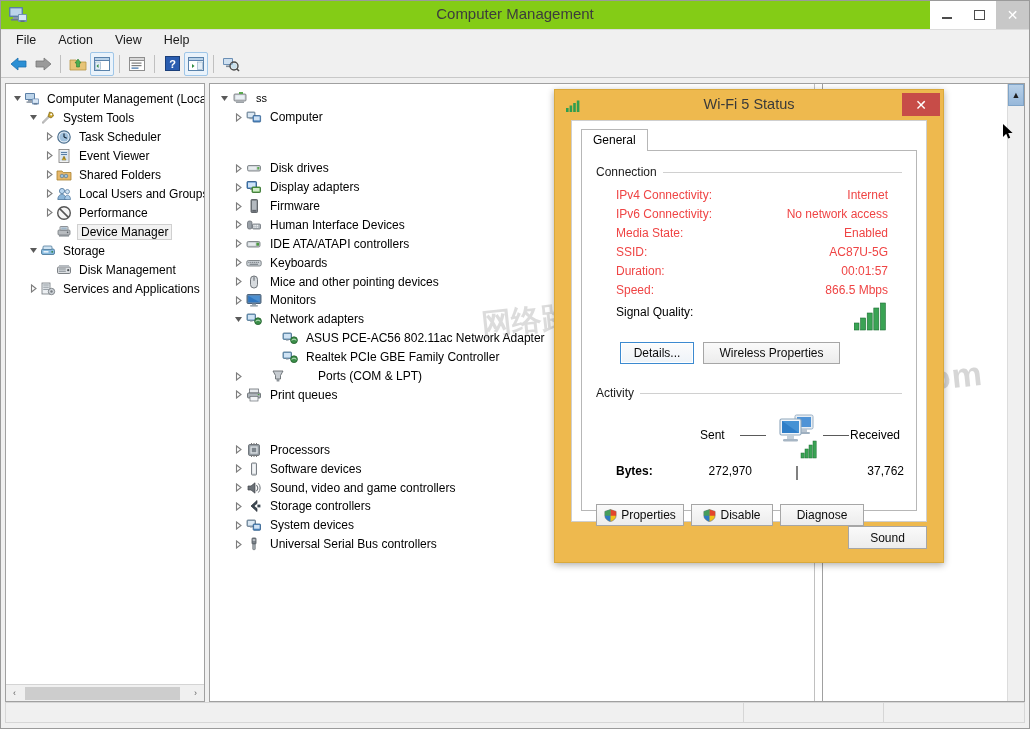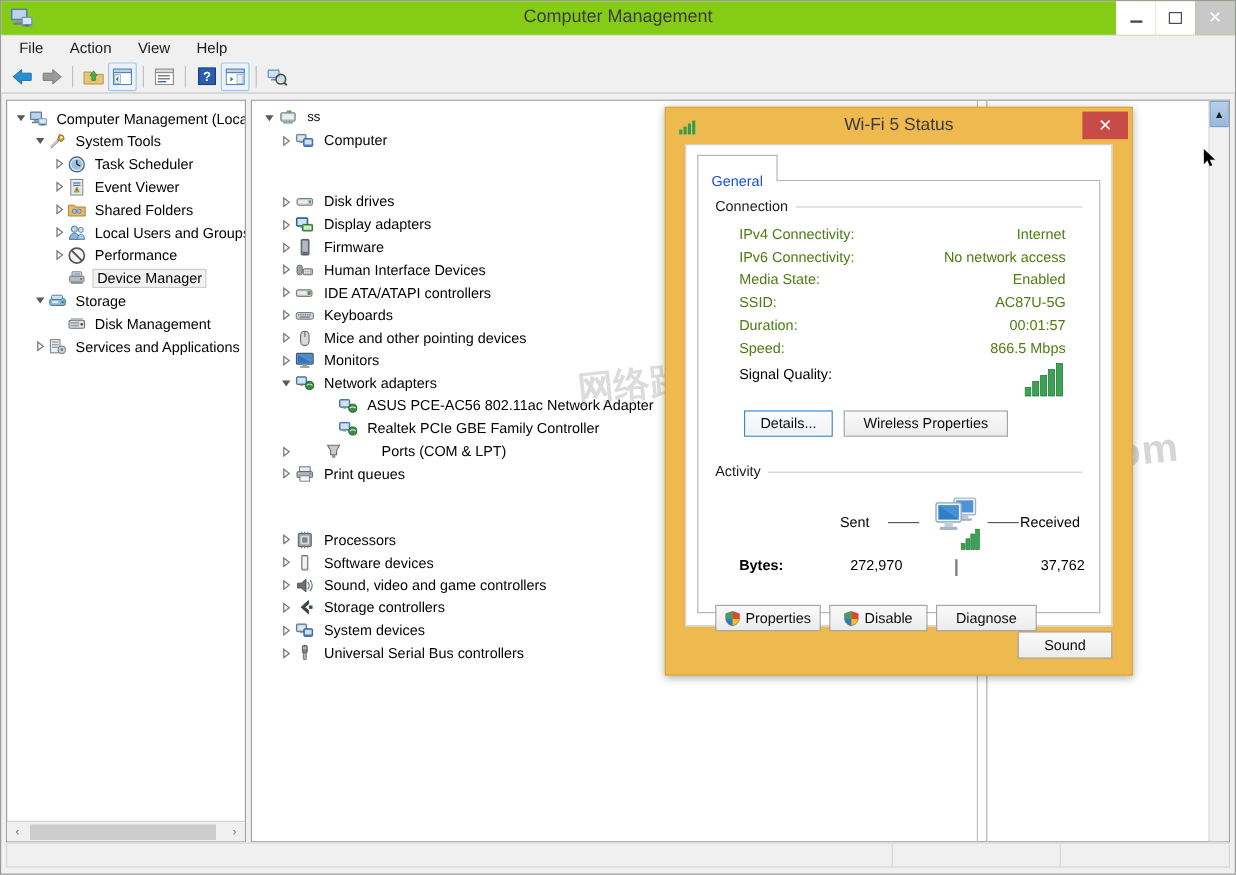--- a/index.html
+++ b/index.html
@@ -157,33 +157,33 @@
     background:#c74c48; color:#fff; display:flex; align-items:center; justify-content:center;
     font-size:14px; font-family:"DejaVu Sans", sans-serif;
   }
   #dlg-body {
     position:absolute; left:16px; top:30px; right:16px; bottom:40px;
     background:#ffffff; border:1px solid #cfcfcf;
   }
   
   .tabstrip { position:relative; height:22px; margin:8px 0 0 9px; }
   .tab {
-    position:absolute; left:0; top:0; height:22px; padding:14px 11px 0 11px;
+    position:absolute; left:0; top:0; height:22px; padding:3px 11px 0 11px;
     border:1px solid #b7b7b7; border-bottom:none; background:#ffffff;
-    font-size:12px; color:#1d4ed8; z-index:2;
+    font-size:12px; color:#000000; z-index:2;
   }
   .tabline { position:absolute; left:0; right:9px; top:21px; height:1px; background:#b7b7b7; }
   .tabpage { position:absolute; left:9px; right:9px; top:30px; bottom:10px;
              border:1px solid #b7b7b7; border-top:none; background:#fff; }
 
   .group-hdr { position:relative; margin:14px 0 0 14px; font-size:12px; color:#1b1b1b; }
   .group-hdr .ghl { position:absolute; left:0; right:14px; top:7px; height:1px; background:#d0d0d0; }
   .group-hdr .gt { position:relative; background:#fff; padding-right:6px; display:inline-block; z-index:2; }
 
-  .kv-row { display:flex; margin:0 28px 0 34px; height:19px; align-items:center; font-size:12px; color:#4d7c0f; }
+  .kv-row { display:flex; margin:0 28px 0 34px; height:19px; align-items:center; font-size:12px; color:#ef4444; }
   .kv-row .k { flex:1; }
   .kv-row .v { text-align:right; }
 
   .sq-row { display:flex; margin:2px 28px 0 34px; height:32px; align-items:flex-start; font-size:12px; }
   .sq-row .k { flex:1; padding-top:4px; }
 
   .btn {
     border:1px solid #a6a6a6; background:linear-gradient(#fafafa,#ececec);
     font-size:12px; color:#0c0c0c; height:22px; padding:0 10px;
     display:inline-flex; align-items:center; justify-content:center;

